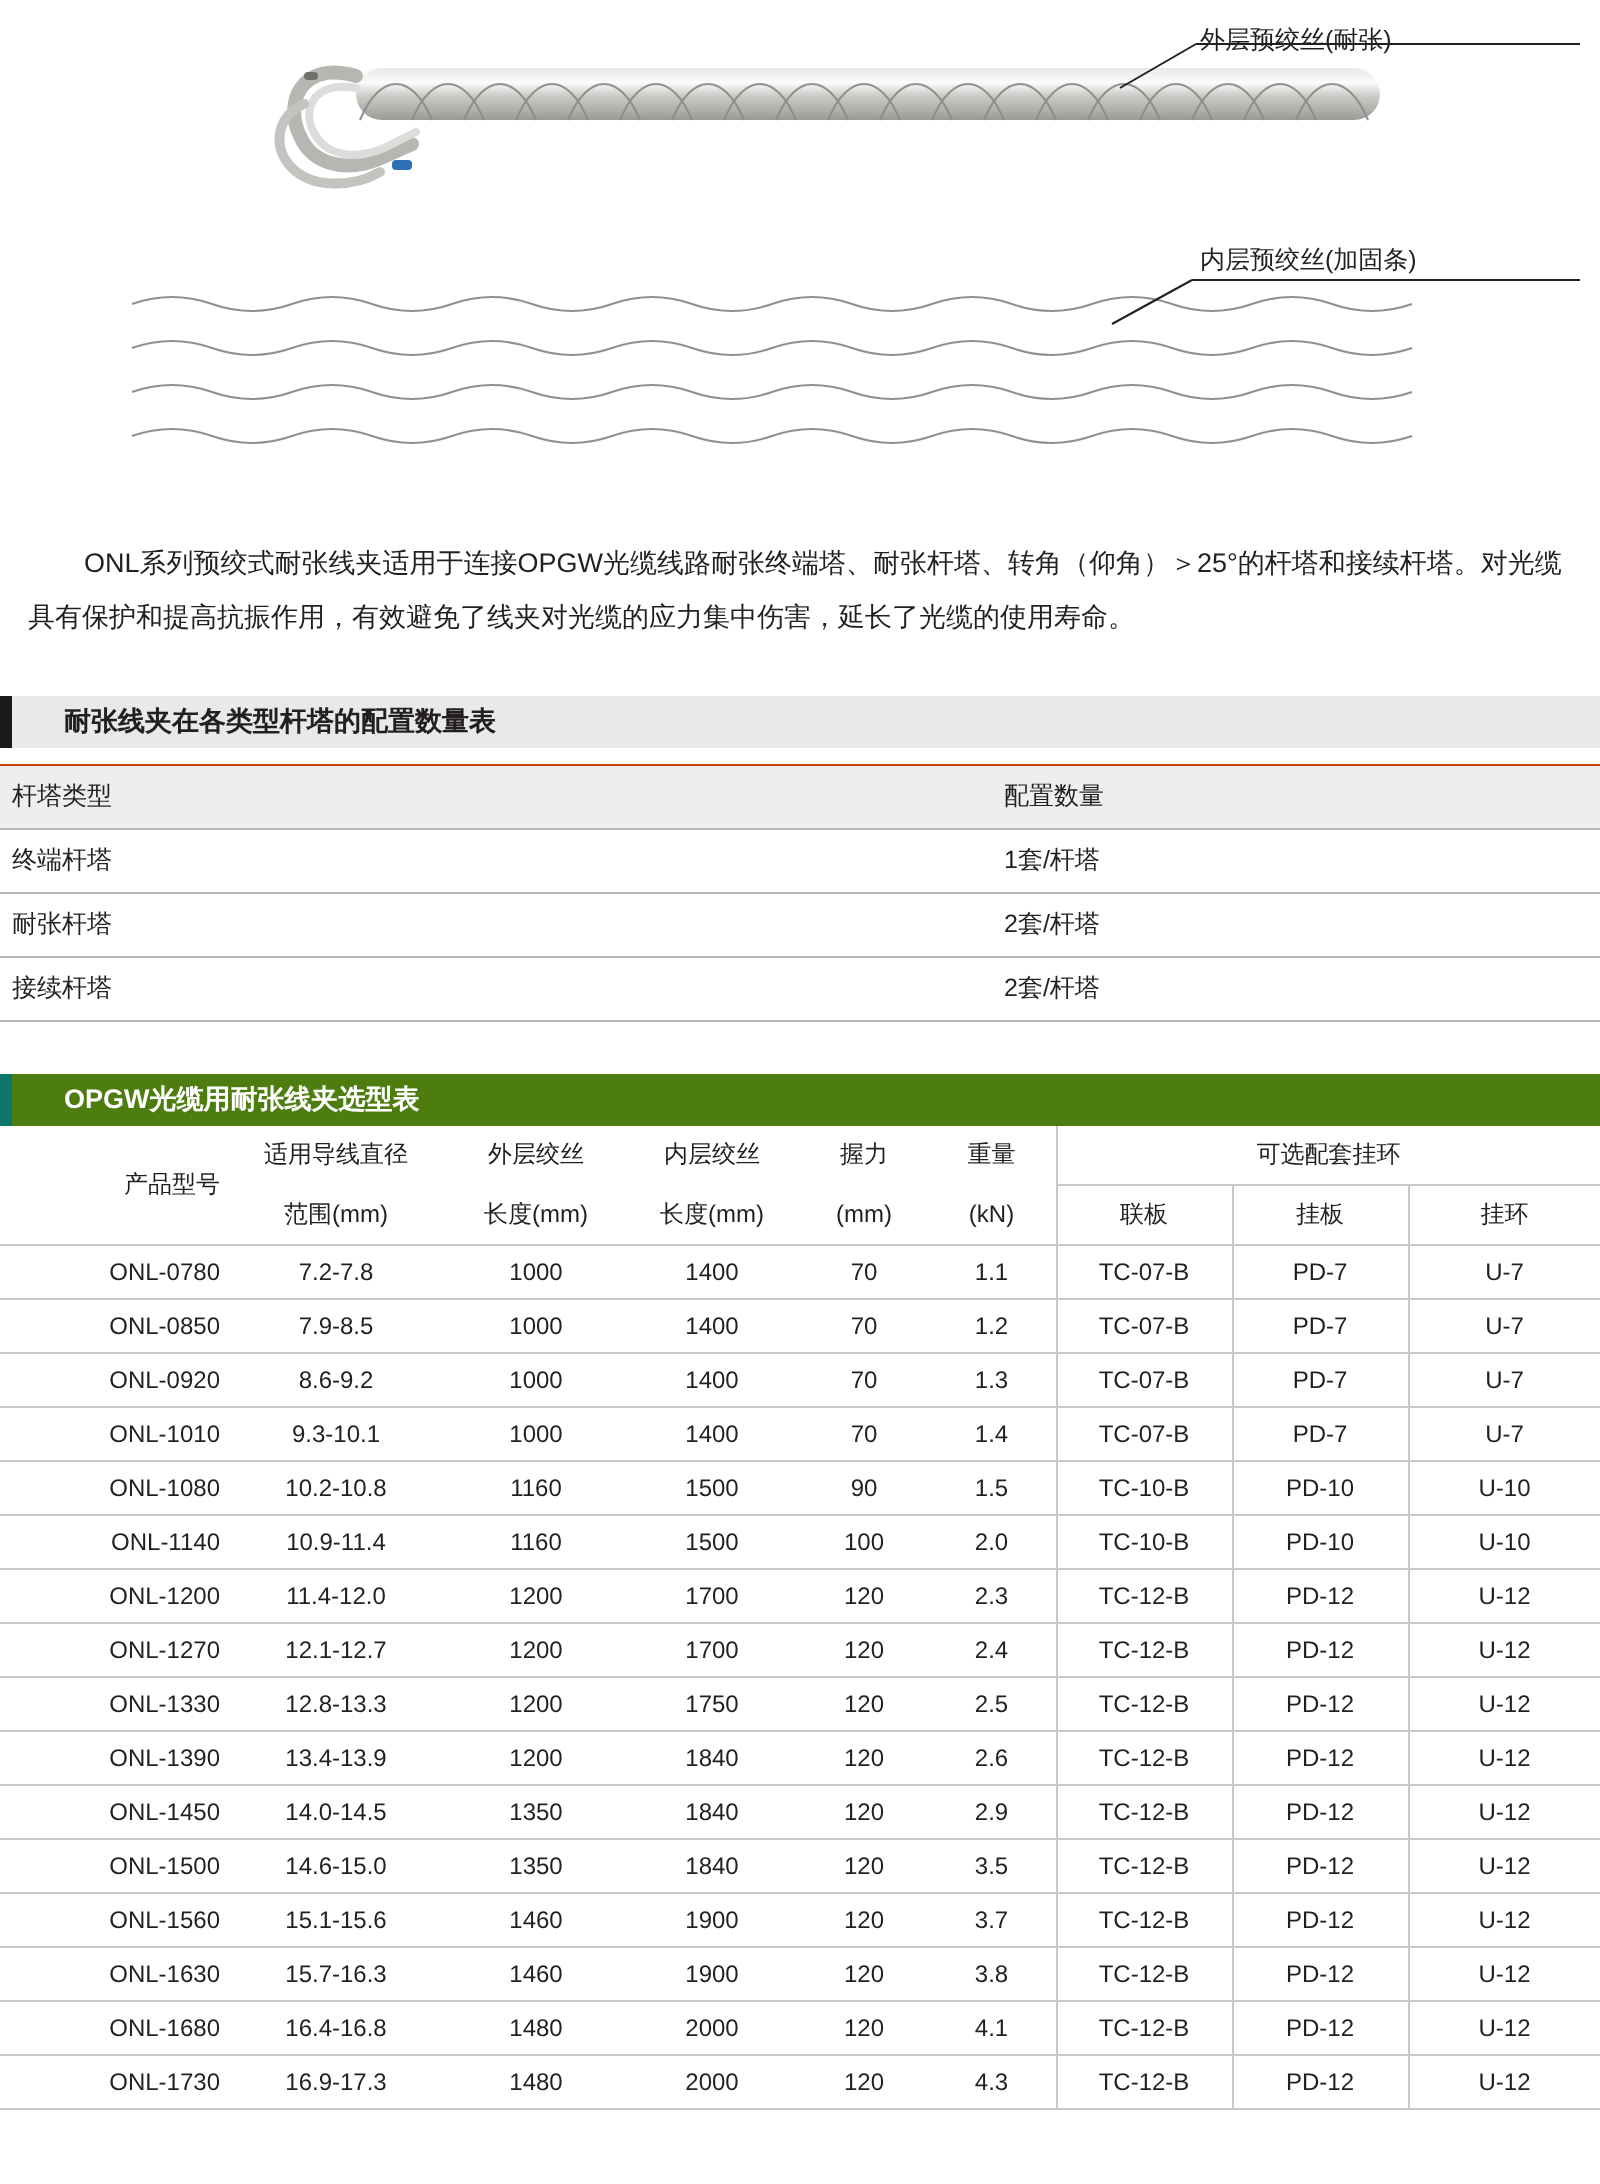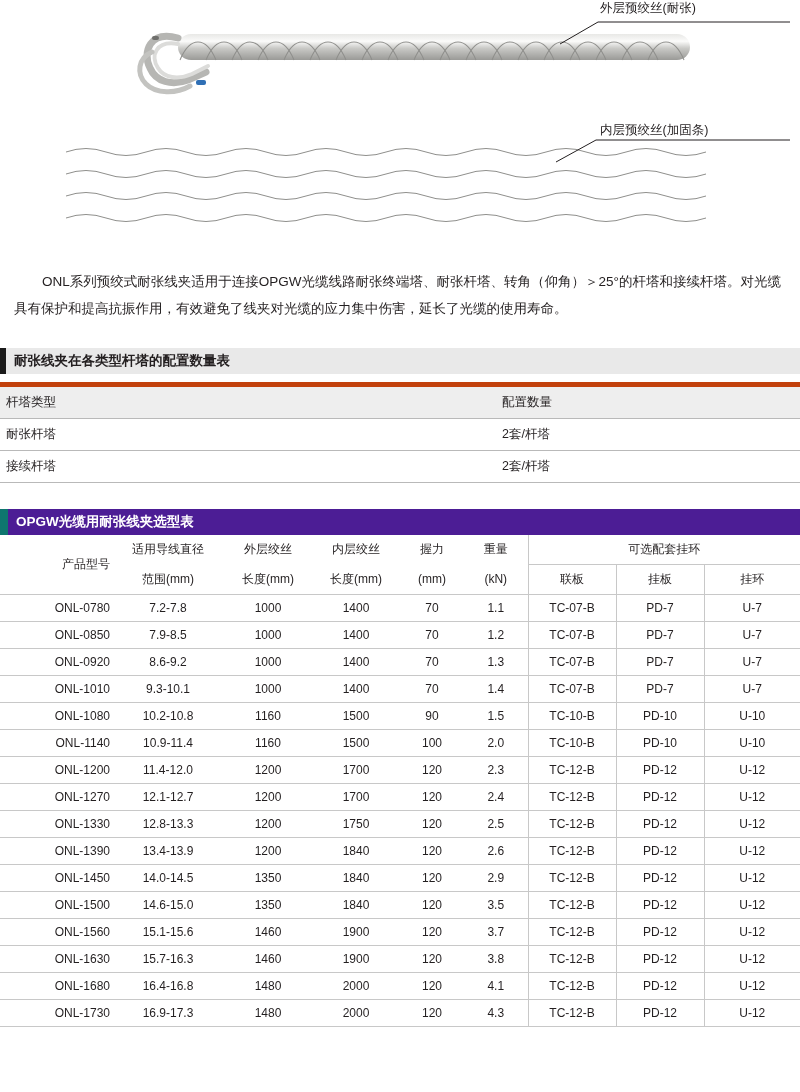--- a/index.html
+++ b/index.html
@@ -40,29 +40,29 @@
     color: #231f20;
   }
 
   
   .section-head {
     margin: 26px 0 0 0;
     height: 26px;
     line-height: 26px;
     background: #e9e9e9;
     border-left: 6px solid #1a1a1a;
-    padding-left: 8px;
+    padding-left: 26px;
     font-size: 13.5px;
     font-weight: bold;
     color: #231f20;
     position: relative;
   }
   .section-head.dark {
-    background: #4c1d95;
-    border-left: 8px solid #0f766e;
+    background: #4d7c0f;
+    border-left: 6px solid #0f766e;
     color: #ffffff;
   }
 
   
   table {
     border-collapse: collapse;
     width: 100%;
     font-size: 12.5px;
   }
   .t1 {
@@ -71,21 +71,21 @@
   .t1 th, .t1 td {
     border-bottom: 1px solid #b9b9b9;
     padding: 7px 0 7px 6px;
     text-align: left;
     font-weight: normal;
     color: #231f20;
   }
   .t1 thead th {
     background: #eeeeee;
     border-bottom: 1px solid #b9b9b9;
-    border-top: 5px solid #c2410c;
+    border-top: 1px solid #c2410c;
   }
   .t1 .col-a { width: 62%; }
   .t1 .col-b { width: 38%; }
 
   
   .t2 {
     margin-top: 0;
     font-size: 12px;
   }
   .t2 th, .t2 td {
@@ -190,36 +190,40 @@
     </g>
 
     <g stroke="#231f20" stroke-width="1" fill="none">
       <path d="M598 22 L 790 22"></path>
       <path d="M598 22 L 560 44"></path>
       <path d="M596 140 L 790 140"></path>
       <path d="M596 140 L 556 162"></path>
     </g>
   </svg>
 
-  <div class="callout-label" style="left:600px; top:0;">外层预绞丝(耐张)</div>
+  <div class="callout-label" style="left:600px; top:12px;">外层预绞丝(耐张)</div>
   <div class="callout-label" style="left:600px; top:122px;">内层预绞丝(加固条)</div>
 </div>
 
 <p class="intro">ONL系列预绞式耐张线夹适用于连接OPGW光缆线路耐张终端塔、耐张杆塔、转角（仰角）＞25°的杆塔和接续杆塔。对光缆具有保护和提高抗振作用，有效避免了线夹对光缆的应力集中伤害，延长了光缆的使用寿命。</p>
 
 <div class="section-head">耐张线夹在各类型杆塔的配置数量表</div>
 
 <table class="t1">
   <thead>
     <tr>
       <th class="col-a">杆塔类型</th>
       <th class="col-b">配置数量</th>
     </tr>
   </thead>
   <tbody>
+    <tr>
+      <td>终端杆塔</td>
+      <td>1套/杆塔</td>
+    </tr>
     <tr>
       <td>耐张杆塔</td>
       <td>2套/杆塔</td>
     </tr>
     <tr>
       <td>接续杆塔</td>
       <td>2套/杆塔</td>
     </tr>
   </tbody>
 </table>

